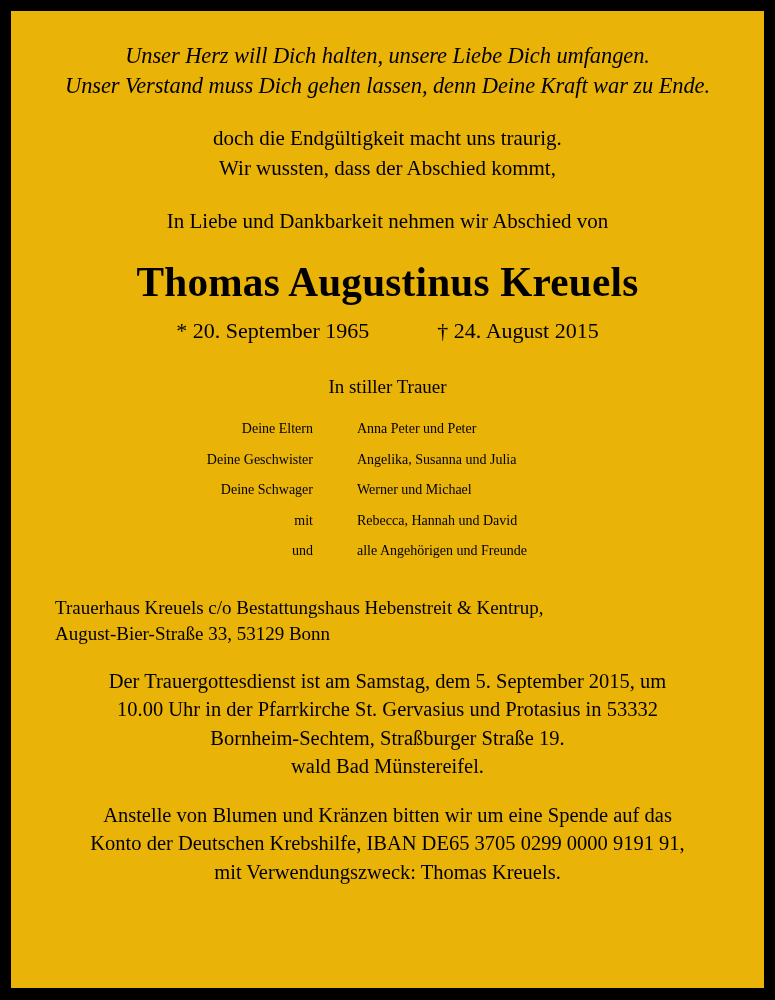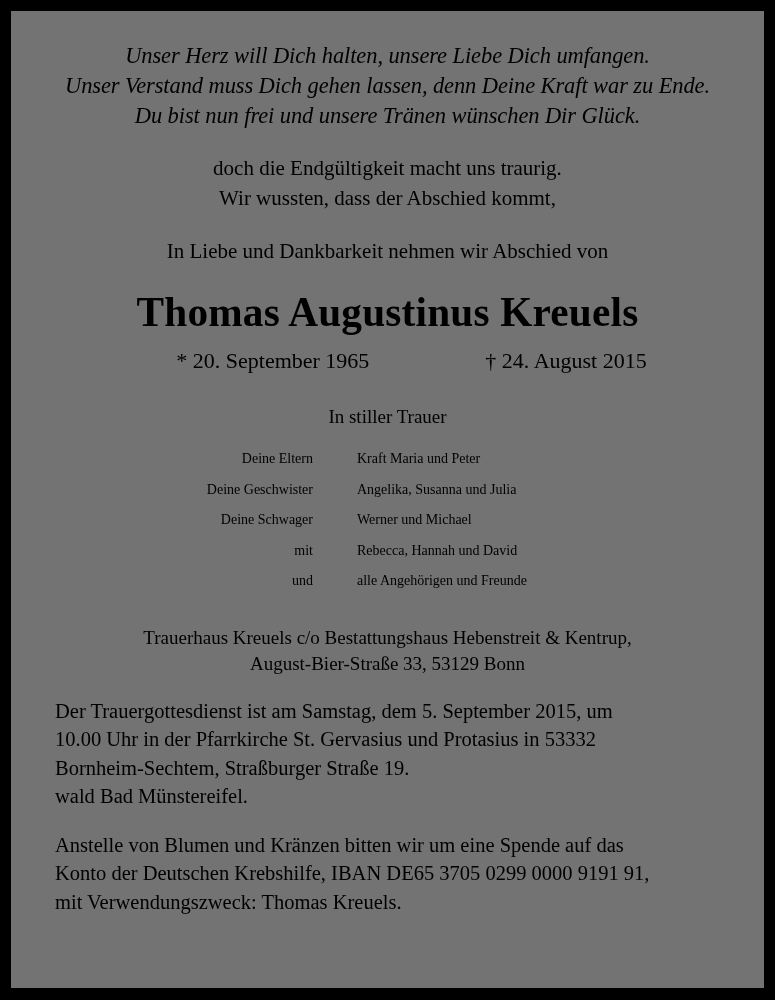--- a/index.html
+++ b/index.html
@@ -21,21 +21,21 @@
     box-sizing: border-box;
     width: 775px;
     height: 1000px;
     background: #000000;
     padding: 11px 11px 12px 11px;
   }
   .notice-inner {
     box-sizing: border-box;
     width: 100%;
     height: 100%;
-    background: #737373;
+    background: #eab308;
     padding: 30px 44px 0 44px;
     position: relative;
   }
 
   
   .verse {
     text-align: center;
     font-style: italic;
     font-size: 22.5px;
     line-height: 30px;
@@ -74,21 +74,21 @@
   
   .dates {
     display: flex;
     justify-content: center;
     align-items: baseline;
     gap: 68px;
     font-size: 22px;
     line-height: 28px;
     margin: 10px 0 0 0;
   }
-  .dates span { white-space: nowrap; margin-left: 48px; }
+  .dates span { white-space: nowrap; }
 
   
   .mourning-title {
     text-align: center;
     font-size: 19px;
     line-height: 26px;
     margin: 29px 0 0 0;
   }
 
   
@@ -109,43 +109,42 @@
     width: 258px;
     padding-right: 44px;
   }
   .family .persons { text-align: left; }
 
   
   .info {
     font-size: 19px;
     line-height: 26px;
     margin: 28px 0 0 0;
-    text-align: center;
+    text-align: left;
   }
   .info .iline { display: block; }
 
   .para {
     font-size: 20.5px;
     line-height: 28.5px;
     margin: 20px 0 0 0;
     text-align: left;
   }
-  .para .iline { display: block; }
+  .para .iline { display: block; text-align: center; }
   .para.tight { margin-top: 0; }
 </style>
 </head>
 <body>
 
 <div class="notice">
   <div class="notice-inner">
 
     <div class="verse">
       <span class="vline">Unser Herz will Dich halten, unsere Liebe Dich umfangen.</span>
       <span class="vline">Unser Verstand muss Dich gehen lassen, denn Deine Kraft war zu Ende.</span>
-      <span class="vline">Du bist nun frei und unsere Tränen wünschen Dir Glück.</span>
     </div>
 
     <div class="stanza">
       <span class="vline">doch die Endgültigkeit macht uns traurig.</span>
       <span class="vline">Wir wussten, dass der Abschied kommt,</span>
     </div>
 
     <div class="lead-in">In Liebe und Dankbarkeit nehmen wir Abschied von</div>
 
     <div class="name">Thomas Augustinus Kreuels</div>
@@ -154,21 +153,21 @@
       <span>* 20. September 1965</span>
       <span>† 24. August 2015</span>
     </div>
 
     <div class="mourning-title">In stiller Trauer</div>
 
     <table class="family">
       <tbody>
         <tr>
           <td class="rel">Deine Eltern</td>
-          <td class="persons">Kraft Maria und Peter</td>
+          <td class="persons">Anna Peter und Peter</td>
         </tr>
         <tr>
           <td class="rel">Deine Geschwister</td>
           <td class="persons">Angelika, Susanna und Julia</td>
         </tr>
         <tr>
           <td class="rel">Deine Schwager</td>
           <td class="persons">Werner und Michael</td>
         </tr>
         <tr>

